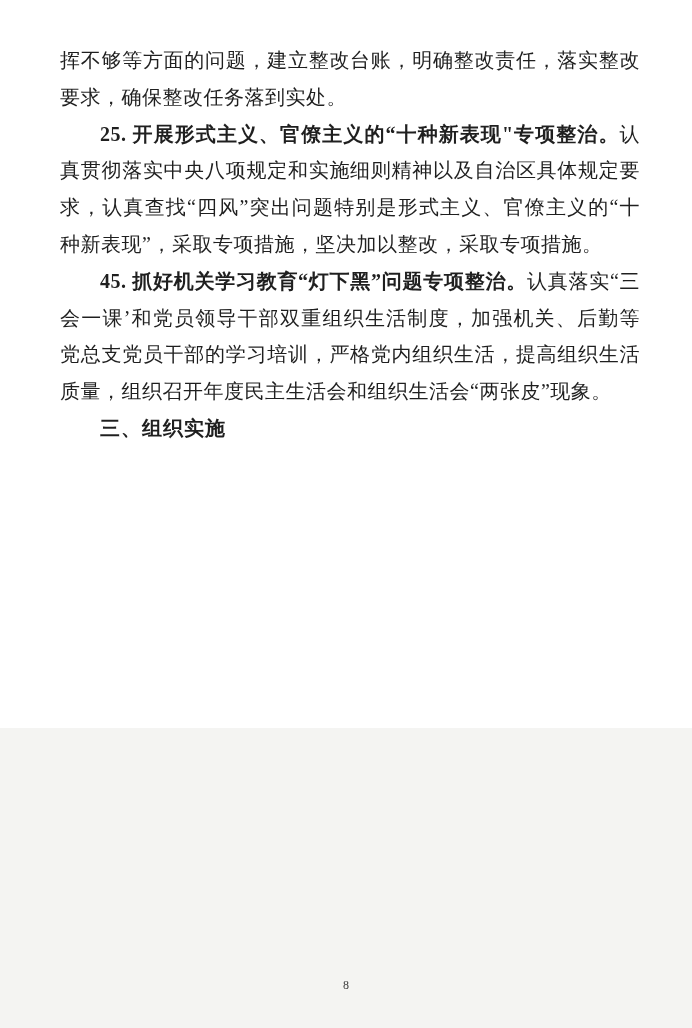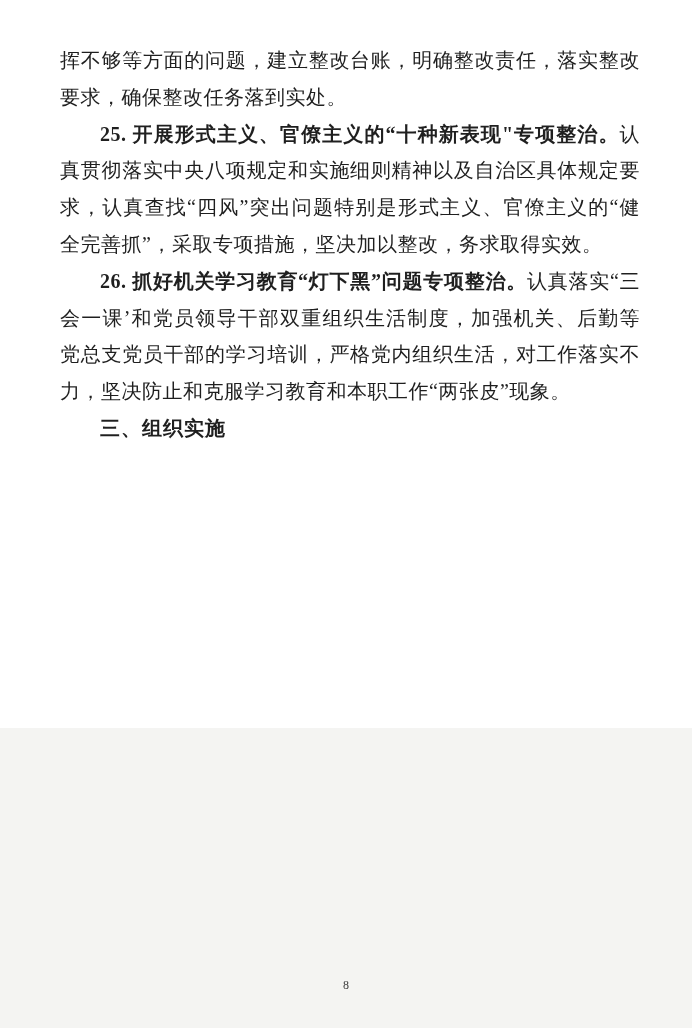--- a/index.html
+++ b/index.html
@@ -56,18 +56,18 @@
     font-size: 12px;
     color: #3a3a3a;
   }
 </style>
 </head>
 <body>
 
 <div class="page">
   <main class="text-block">
       <p class=""><span class="seg-regular">挥不够等方面的问题，建立整改台账，明确整改责任，落实整改要求，确保整改任务落到实处。</span></p>
-      <p class="indent"><span class="seg-bold">25. 开展形式主义、官僚主义的“十种新表现"专项整治。</span><span class="seg-regular">认真贯彻落实中央八项规定和实施细则精神以及自治区具体规定要求，认真查找“四风”突出问题特别是形式主义、官僚主义的“健全完善抓”，采取专项措施，坚决加以整改，务求取得实效。</span></p>
-      <p class="indent"><span class="seg-bold">26. 抓好机关学习教育“灯下黑”问题专项整治。</span><span class="seg-regular">认真落实“三会一课’和党员领导干部双重组织生活制度，加强机关、后勤等党总支党员干部的学习培训，严格党内组织生活，对工作落实不力，坚决防止和克服学习教育和本职工作“两张皮”现象。</span></p>
+      <p class="indent"><span class="seg-bold">25. 开展形式主义、官僚主义的“十种新表现"专项整治。</span><span class="seg-regular">认真贯彻落实中央八项规定和实施细则精神以及自治区具体规定要求，认真查找“四风”突出问题特别是形式主义、官僚主义的“十种新表现”，采取专项措施，坚决加以整改，采取专项措施。</span></p>
+      <p class="indent"><span class="seg-bold">45. 抓好机关学习教育“灯下黑”问题专项整治。</span><span class="seg-regular">认真落实“三会一课’和党员领导干部双重组织生活制度，加强机关、后勤等党总支党员干部的学习培训，严格党内组织生活，提高组织生活质量，组织召开年度民主生活会和组织生活会“两张皮”现象。</span></p>
       <p class="indent heading-para"><span class="seg-bold">三、组织实施</span></p>
     </main>
   <footer class="page-number">8</footer>
 </div>
 
 </body></html>

